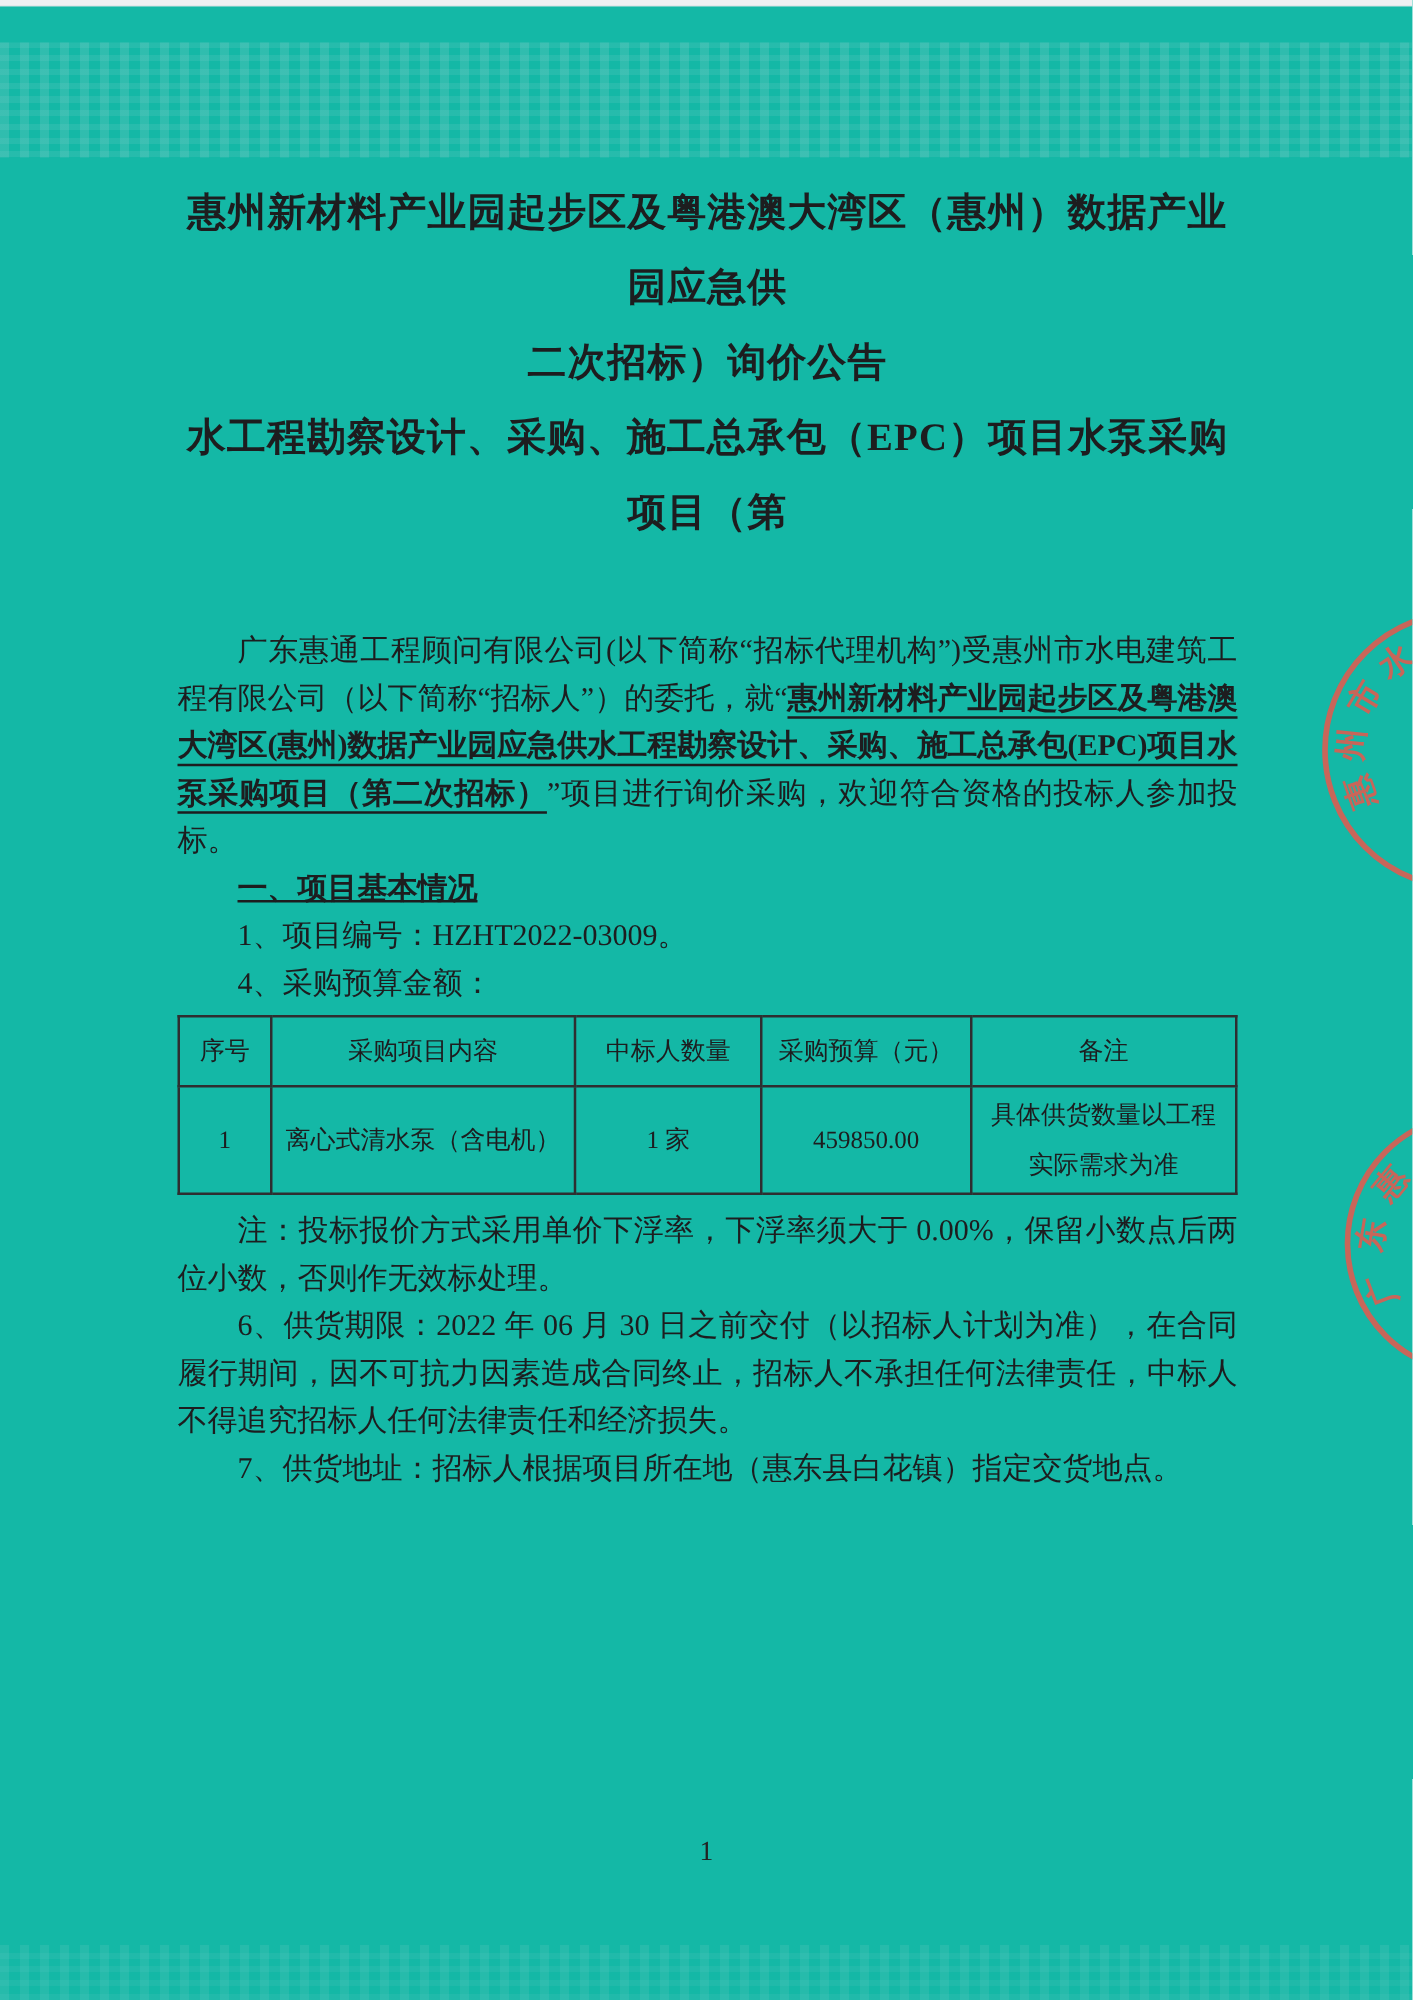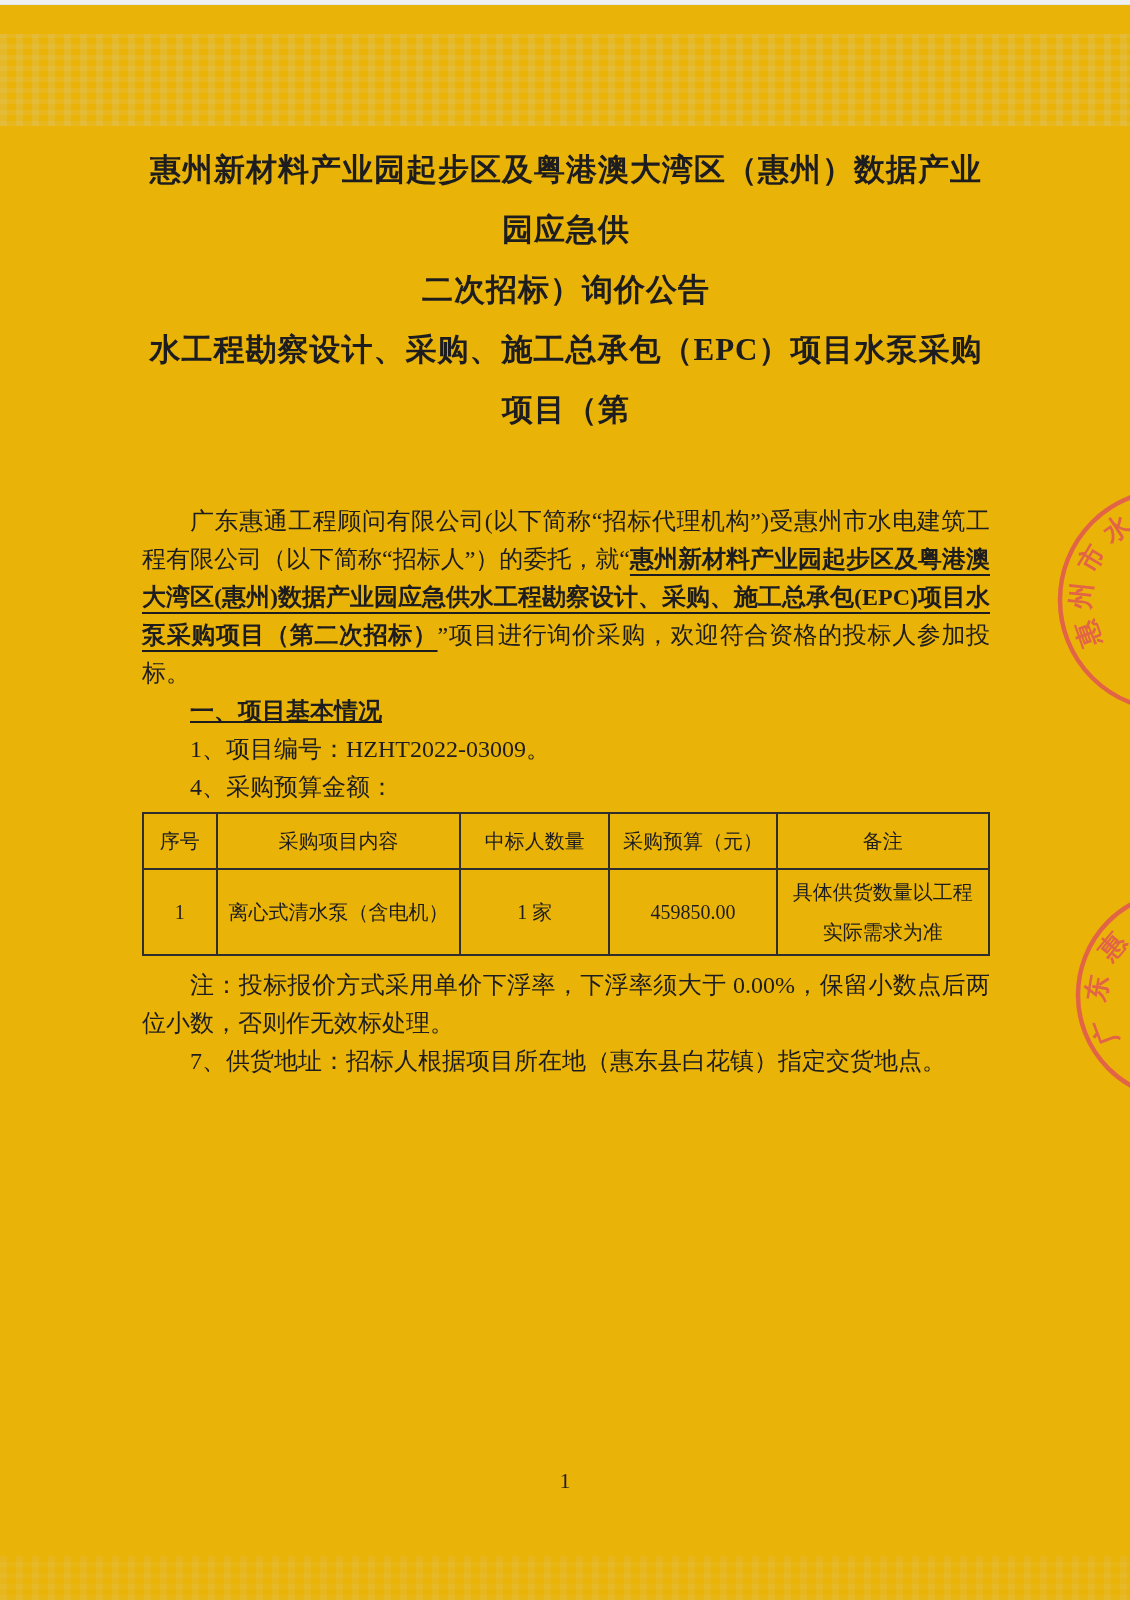--- a/index.html
+++ b/index.html
@@ -1,19 +1,19 @@
 <!DOCTYPE html>
 <html><head>
 <meta charset="utf-8">
 <style>
   html,body{margin:0;padding:0;background:#ffffff;}
   .page{
     position:relative;
     width:1130px;height:1600px;
-    background:#eab308;
+    background:#14b8a6;
     overflow:hidden;
     font-family:"Liberation Serif","DejaVu Serif",serif;
     color:#1d1d1f;
   }
   .scan-edge-top{
     position:absolute;top:0;left:0;right:0;height:4px;
     background:#eef0f2;border-bottom:1px solid #e3e7ea;
   }
   .scan-noise{
     position:absolute;left:0;right:0;pointer-events:none;opacity:.55;
@@ -122,20 +122,21 @@
           <td>1</td>
           <td>离心式清水泵（含电机）</td>
           <td>1 家</td>
           <td>459850.00</td>
           <td>具体供货数量以工程实际需求为准</td>
         </tr>
       </tbody>
     </table>
 
     <p class="para">注：投标报价方式采用单价下浮率，下浮率须大于 0.00%，保留小数点后两位小数，否则作无效标处理。</p>
+    <p class="para">6、供货期限：2022 年 06 月 30 日之前交付（以招标人计划为准），在合同履行期间，因不可抗力因素造成合同终止，招标人不承担任何法律责任，中标人不得追究招标人任何法律责任和经济损失。</p>
     <p class="para">7、供货地址：招标人根据项目所在地（惠东县白花镇）指定交货地点。</p>
 
   </div>
 
   <svg class="stamp stamp-1" width="220" height="300" viewBox="0 0 220 300">
     <defs>
       <path id="seal-arc-1" d="M 54.5 195.9 A 80 80 0 0 1 160 80.7" fill="none"></path>
     </defs>
     <circle cx="120" cy="150" r="110" fill="none" stroke="#e25a4f" stroke-width="4.5"></circle>
     <text font-size="26" fill="#e25a4f" letter-spacing="9">

